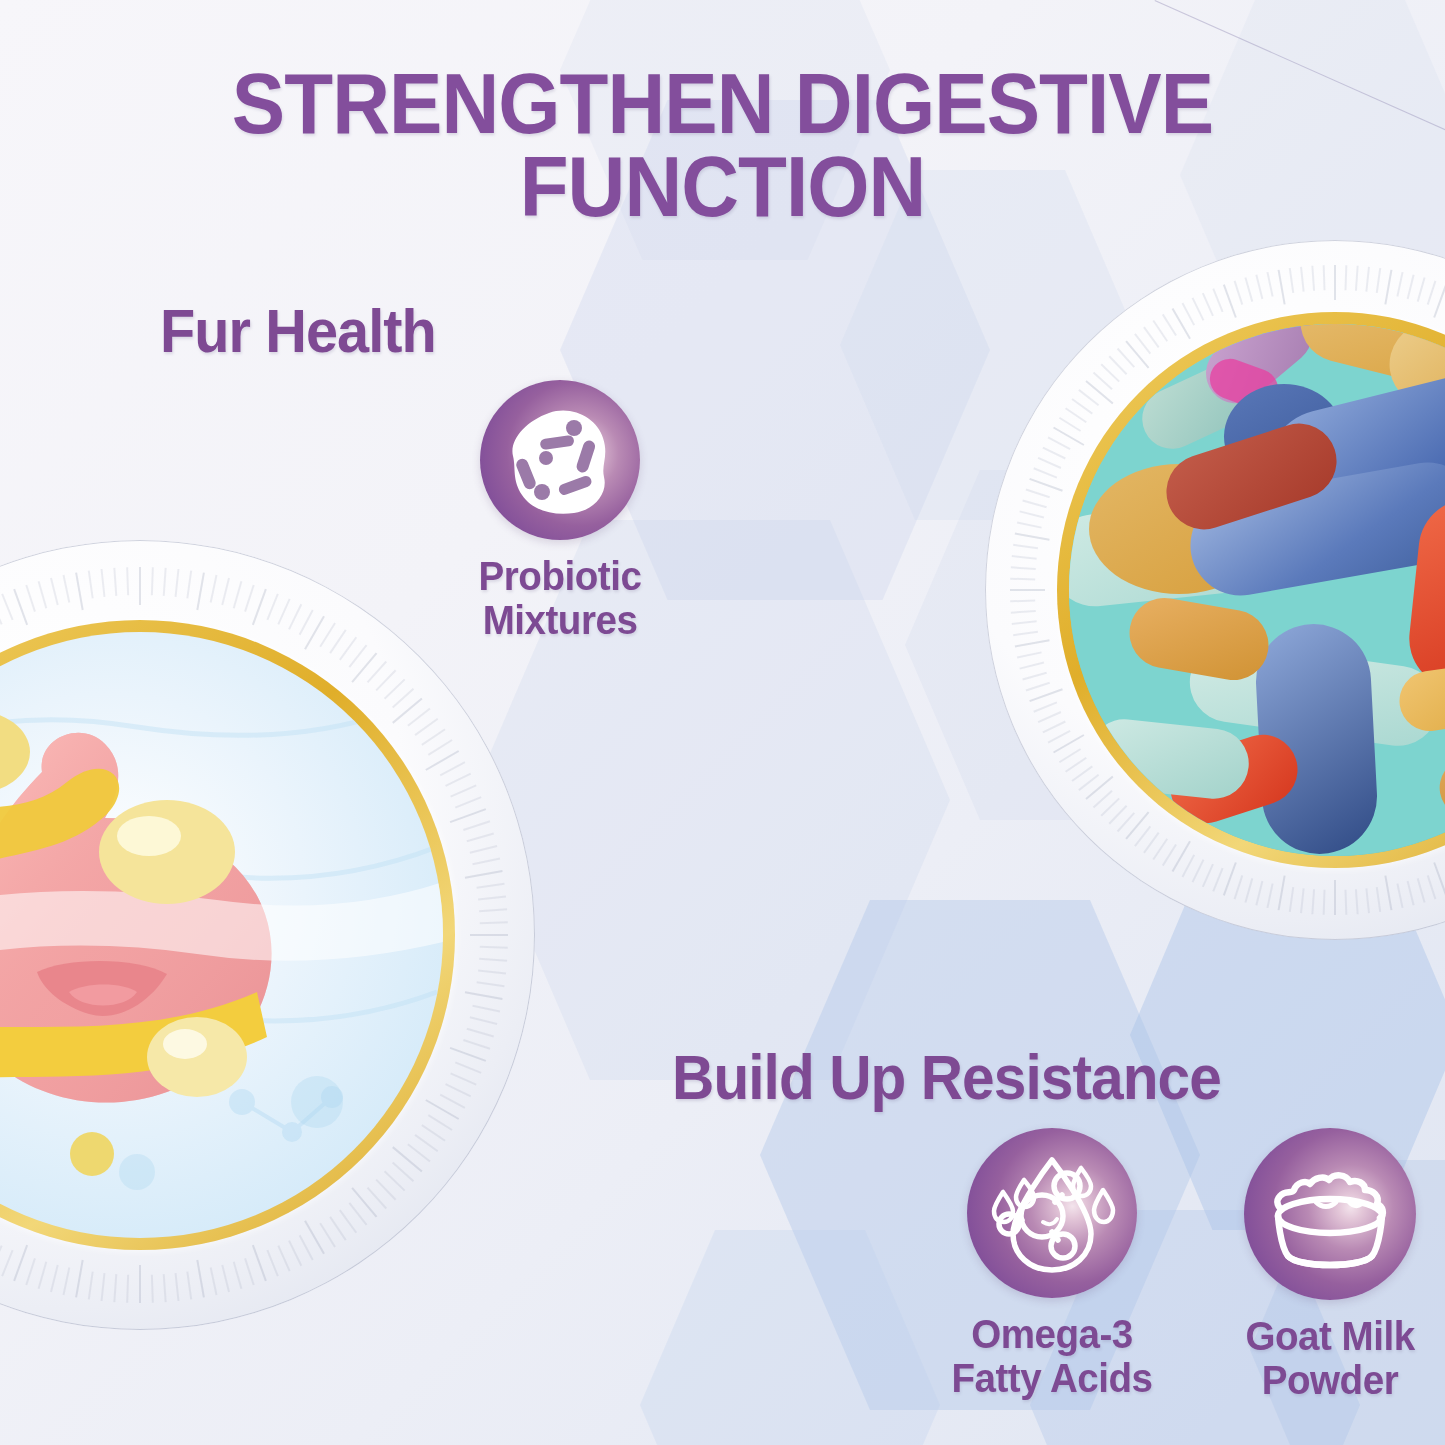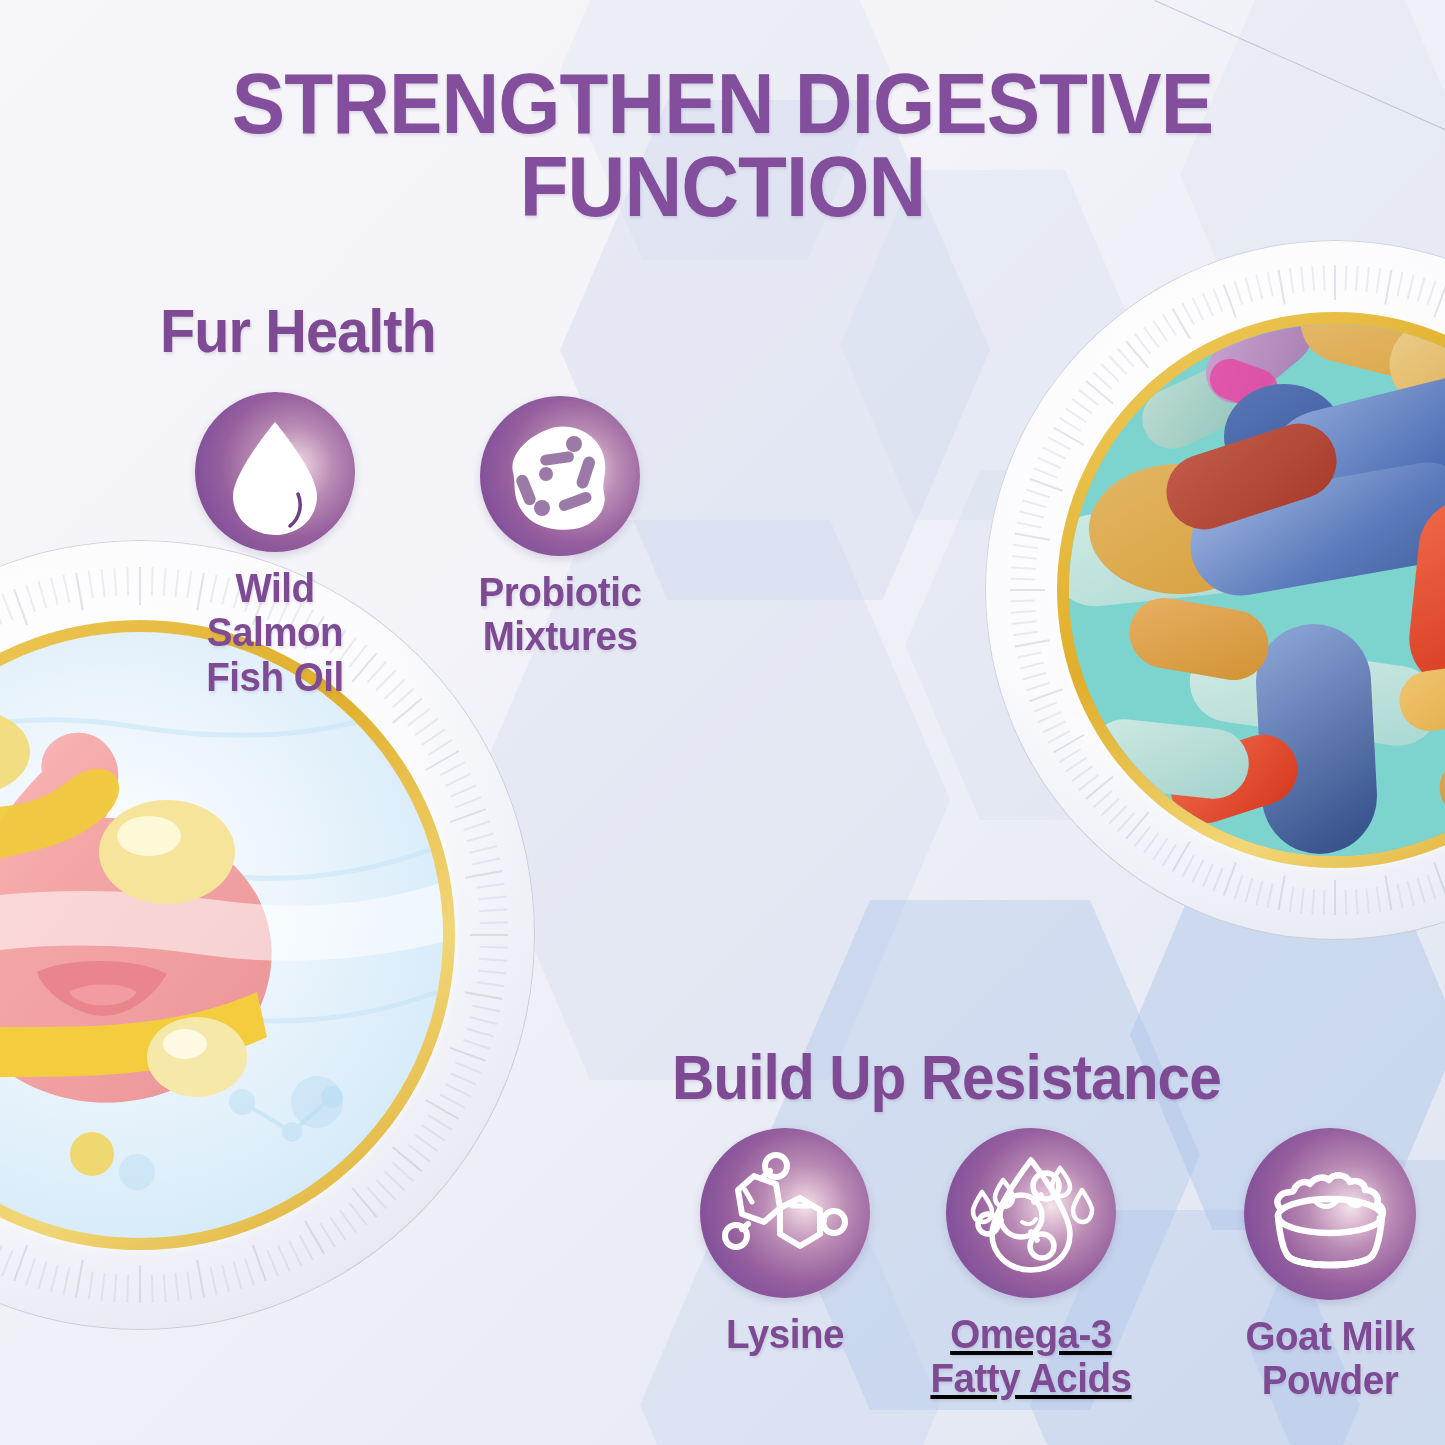--- a/index.html
+++ b/index.html
@@ -567,32 +567,22 @@
         </g>
       </svg>
     </div>
   </div>
 
   <div class="title">STRENGTHEN DIGESTIVE
 FUNCTION</div>
 
   <div class="section-title" id="furHealthTitle">Fur Health</div>
 
-  <div class="feature" style="left:155px;top:392px;width:240px;">
-    <div class="badge" style="--d:160px;">
-      <svg viewBox="0 0 160 160">
-        <path d="M80 30 C80 30 122 80 122 104 C122 127 103 143 80 143 C57 143 38 127 38 104 C38 80 80 30 80 30 Z" fill="#ffffff"></path>
-        <path d="M103 102 C108 114 104 127 95 134" stroke="#6d3f83" stroke-width="3.5" fill="none" stroke-linecap="round"></path>
-      </svg>
-    </div>
-    <div class="cap">Wild Salmon
-Fish Oil</div>
-  </div>
-
-  <div class="feature" style="left:440px;top:396px;width:240px;text-align:center;">
+
+  <div class="feature" style="left:440px;top:380px;width:240px;text-align:center;">
     <div class="badge" style="--d:160px;">
       <svg viewBox="0 0 160 160">
         <path d="M69 33 C92 25 117 38 123 58 C129 76 121 84 124 97 C128 113 115 130 94 133
                  C72 136 52 130 42 115 C32 100 36 88 33 76 C29 60 46 41 69 33 Z" fill="#ffffff"></path>
         <g fill="#9b7aa8">
           <rect x="60" y="57" width="34" height="11" rx="5.5" transform="rotate(-8 77 62)"></rect>
           <rect x="100" y="60" width="12" height="33" rx="6" transform="rotate(18 106 76)"></rect>
           <rect x="40" y="78" width="12" height="32" rx="6" transform="rotate(-22 46 94)"></rect>
           <rect x="78" y="100" width="34" height="11" rx="5.5" transform="rotate(-20 95 105)"></rect>
           <circle cx="94" cy="48" r="8"></circle>
@@ -601,39 +591,22 @@
         </g>
       </svg>
     </div>
     <div class="cap">Probiotic
 Mixtures</div>
   </div>
 
 
   <div class="section-title" id="buildUpTitle">Build Up Resistance</div>
 
-  <div class="feature" style="left:665px;top:1128px;width:240px;">
-    <div class="badge" style="--d:170px;">
-      <svg viewBox="0 0 170 170" fill="none" stroke="#ffffff" stroke-width="6" stroke-linejoin="round" stroke-linecap="round">
-        <path d="M38 62 L54 48 L76 56 L80 80 L64 94 L42 86 Z"></path>
-        <path d="M80 80 L100 70 L120 82 L120 106 L100 118 L80 106 Z"></path>
-        <circle cx="76" cy="38" r="11"></circle>
-        <path d="M62 50 L70 43"></path>
-        <circle cx="36" cy="108" r="11"></circle>
-        <path d="M48 96 L42 101"></path>
-        <circle cx="134" cy="94" r="11"></circle>
-        <path d="M120 92 L124 93"></path>
-        <path d="M45 62 L52 74" stroke-width="5"></path>
-        <path d="M92 78 L110 78" stroke-width="5"></path>
-      </svg>
-    </div>
-    <div class="cap">Lysine</div>
-  </div>
-
-  <div class="feature" style="left:911px;top:1128px;width:240px;text-decoration:underline;">
+
+  <div class="feature" style="left:932px;top:1128px;width:240px;">
     <div class="badge" style="--d:170px;">
       <svg viewBox="0 0 170 170" fill="none" stroke="#ffffff" stroke-width="5.5" stroke-linejoin="round" stroke-linecap="round">
         <path d="M85 32 C85 32 124 82 124 106 C124 127 107 142 85 142 C63 142 46 127 46 106 C46 82 85 32 85 32 Z"></path>
         <circle cx="75" cy="88" r="21"></circle>
         <circle cx="100" cy="58" r="13"></circle>
         <circle cx="96" cy="118" r="12"></circle>
         <circle cx="42" cy="96" r="10"></circle>
         <path d="M88 74 L95 67"></path>
           <path d="M85 104 L91 112"></path>
           <path d="M55 92 L52 94"></path>

